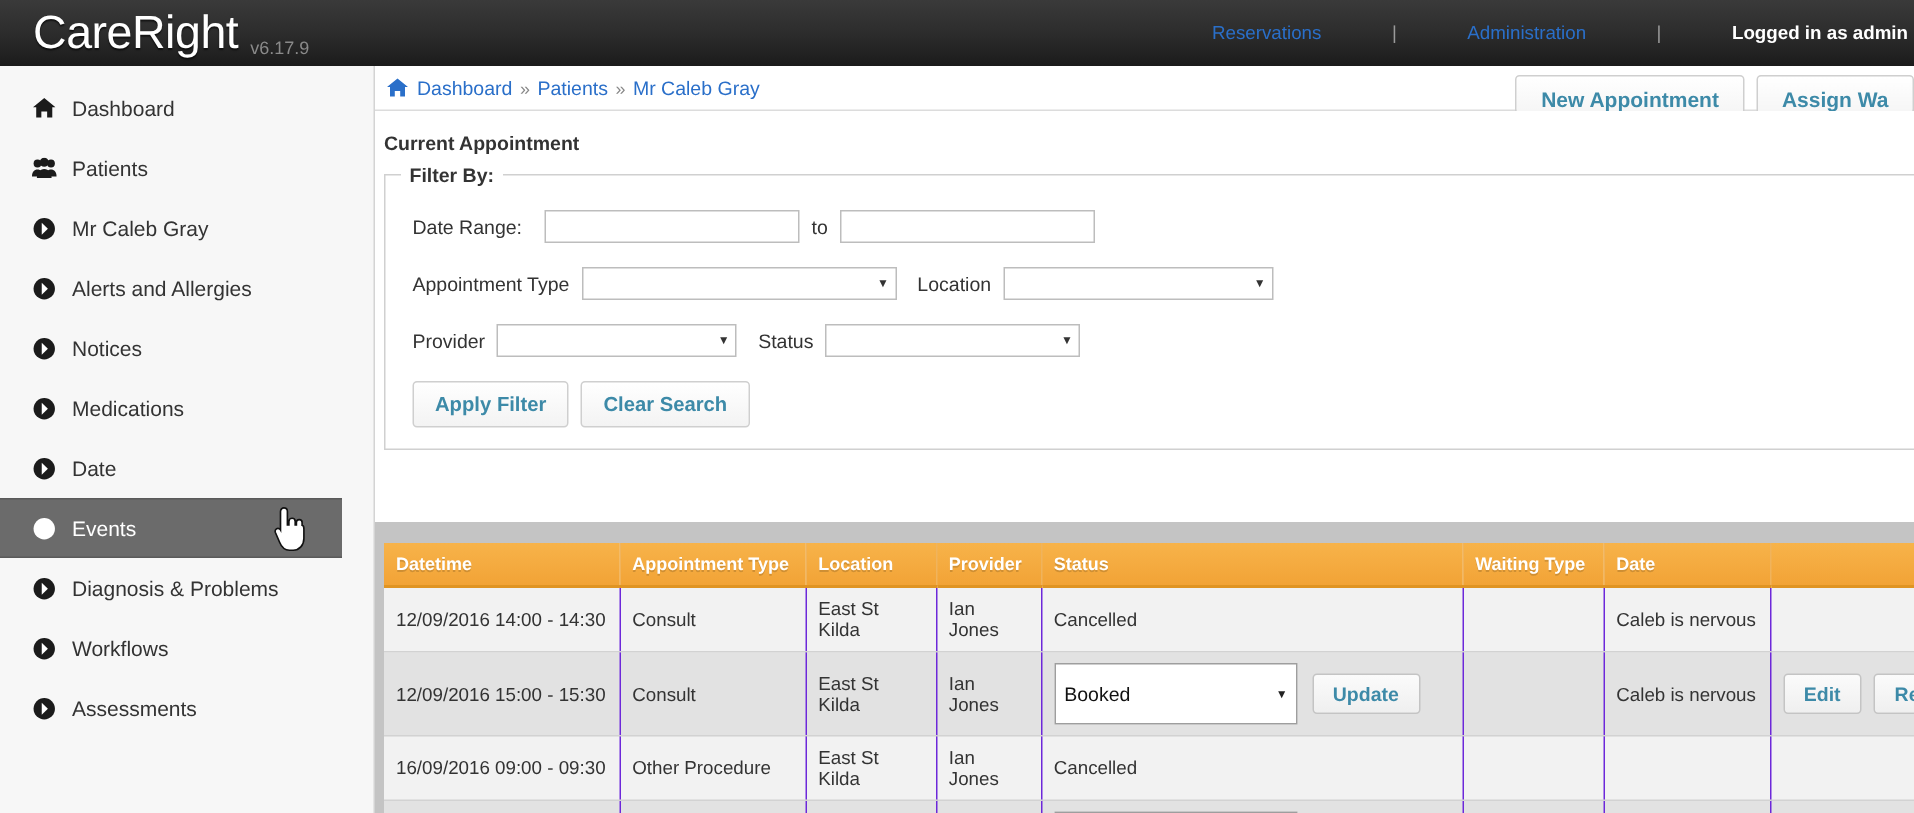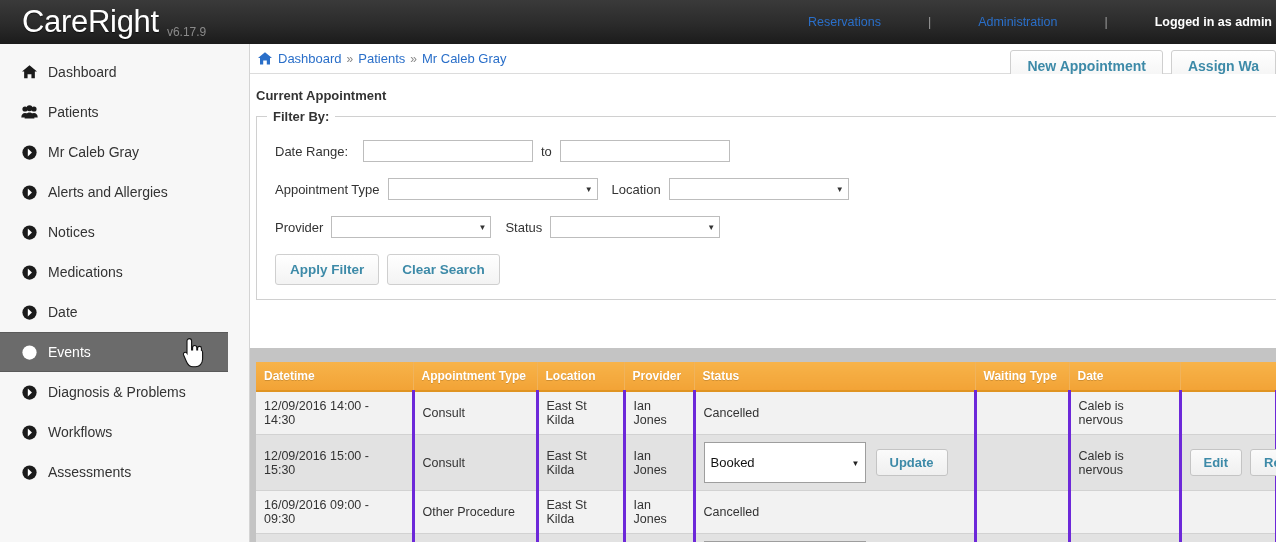--- a/index.html
+++ b/index.html
@@ -207,21 +207,21 @@
     text-align: left;
     font-size: 12px;
     font-weight: bold;
     padding: 7px 8px;
     border-right: 1px solid #f0b35c;
     border-bottom: 2px solid #e09422;
     text-shadow: 0 1px 0 rgba(0,0,0,.15);
     height: 29px;
   }
   table.appts tbody td {
-    border-right: 3px solid #6d28d9;
+    border-right: 1px solid #6d28d9;
     border-bottom: 1px solid #d2d2d2;
     padding: 7px 8px;
     vertical-align: middle;
     height: 27px;
   }
   tbody tr.odd td { background: #f2f2f2; }
   tbody tr.even td { background: #e2e2e2; }
   .cell-status-wrap { display: flex; align-items: center; gap: 10px; }
   .row-select {
     position: relative;

